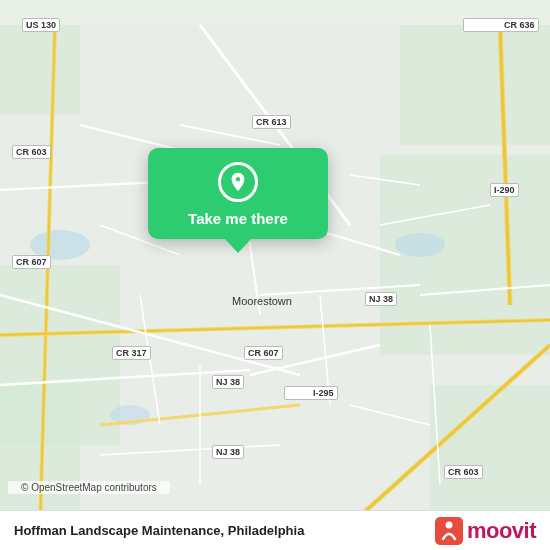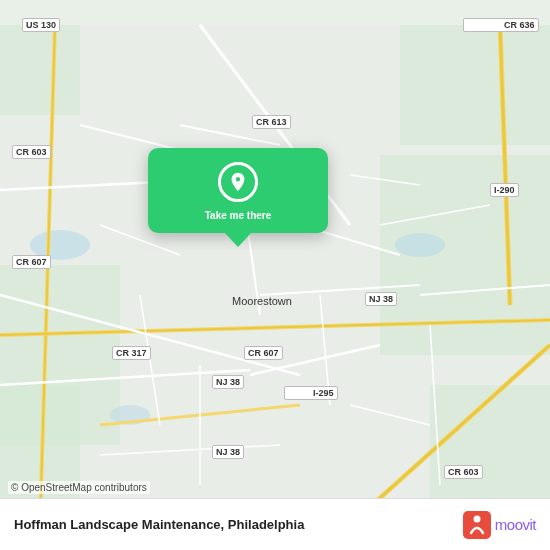--- a/index.html
+++ b/index.html
@@ -32,21 +32,21 @@
       position: absolute;
       bottom: 0;
       left: 0;
       right: 0;
       background: white;
       padding: 10px 14px;
       display: flex;
       align-items: center;
       justify-content: space-between;
       border-top: 1px solid #ddd;
-      height: 52px;
+      height: 40px;
       z-index: 10;
     }
 
     .bottom-bar-left {
       display: flex;
       flex-direction: column;
     }
 
     .bottom-bar-title {
       font-size: 13px;
@@ -59,35 +59,35 @@
       align-items: center;
       gap: 4px;
     }
 
     .moovit-icon {
       width: 28px;
       height: 28px;
     }
 
     .moovit-text {
-      font-size: 15px;
-      font-weight: normal;
-      color: #8b5cf6;
+      font-size: 22px;
+      font-weight: bold;
+      color: #be185d;
       letter-spacing: -0.5px;
     }
 
     .attribution {
       position: absolute;
       bottom: 56px;
       left: 8px;
       font-size: 10px;
       color: #444;
       z-index: 5;
       background: rgba(255,255,255,0.7);
-      padding: 1px 3px;
+      padding: 1px 13px;
       border-radius: 2px;
     }
 
     
     .popup-card {
       position: absolute;
       top: 148px;
       left: 148px;
       width: 180px;
       background: #2ecc71;
@@ -124,21 +124,21 @@
       margin-bottom: 8px;
     }
 
     .popup-pin-icon svg {
       width: 22px;
       height: 22px;
       fill: white;
     }
 
     .popup-label {
-      font-size: 10px;
+      font-size: 15px;
       font-weight: 600;
       color: white;
       text-align: center;
     }
 
     
     .road-label {
       position: absolute;
       font-size: 9px;
       font-weight: 600;

